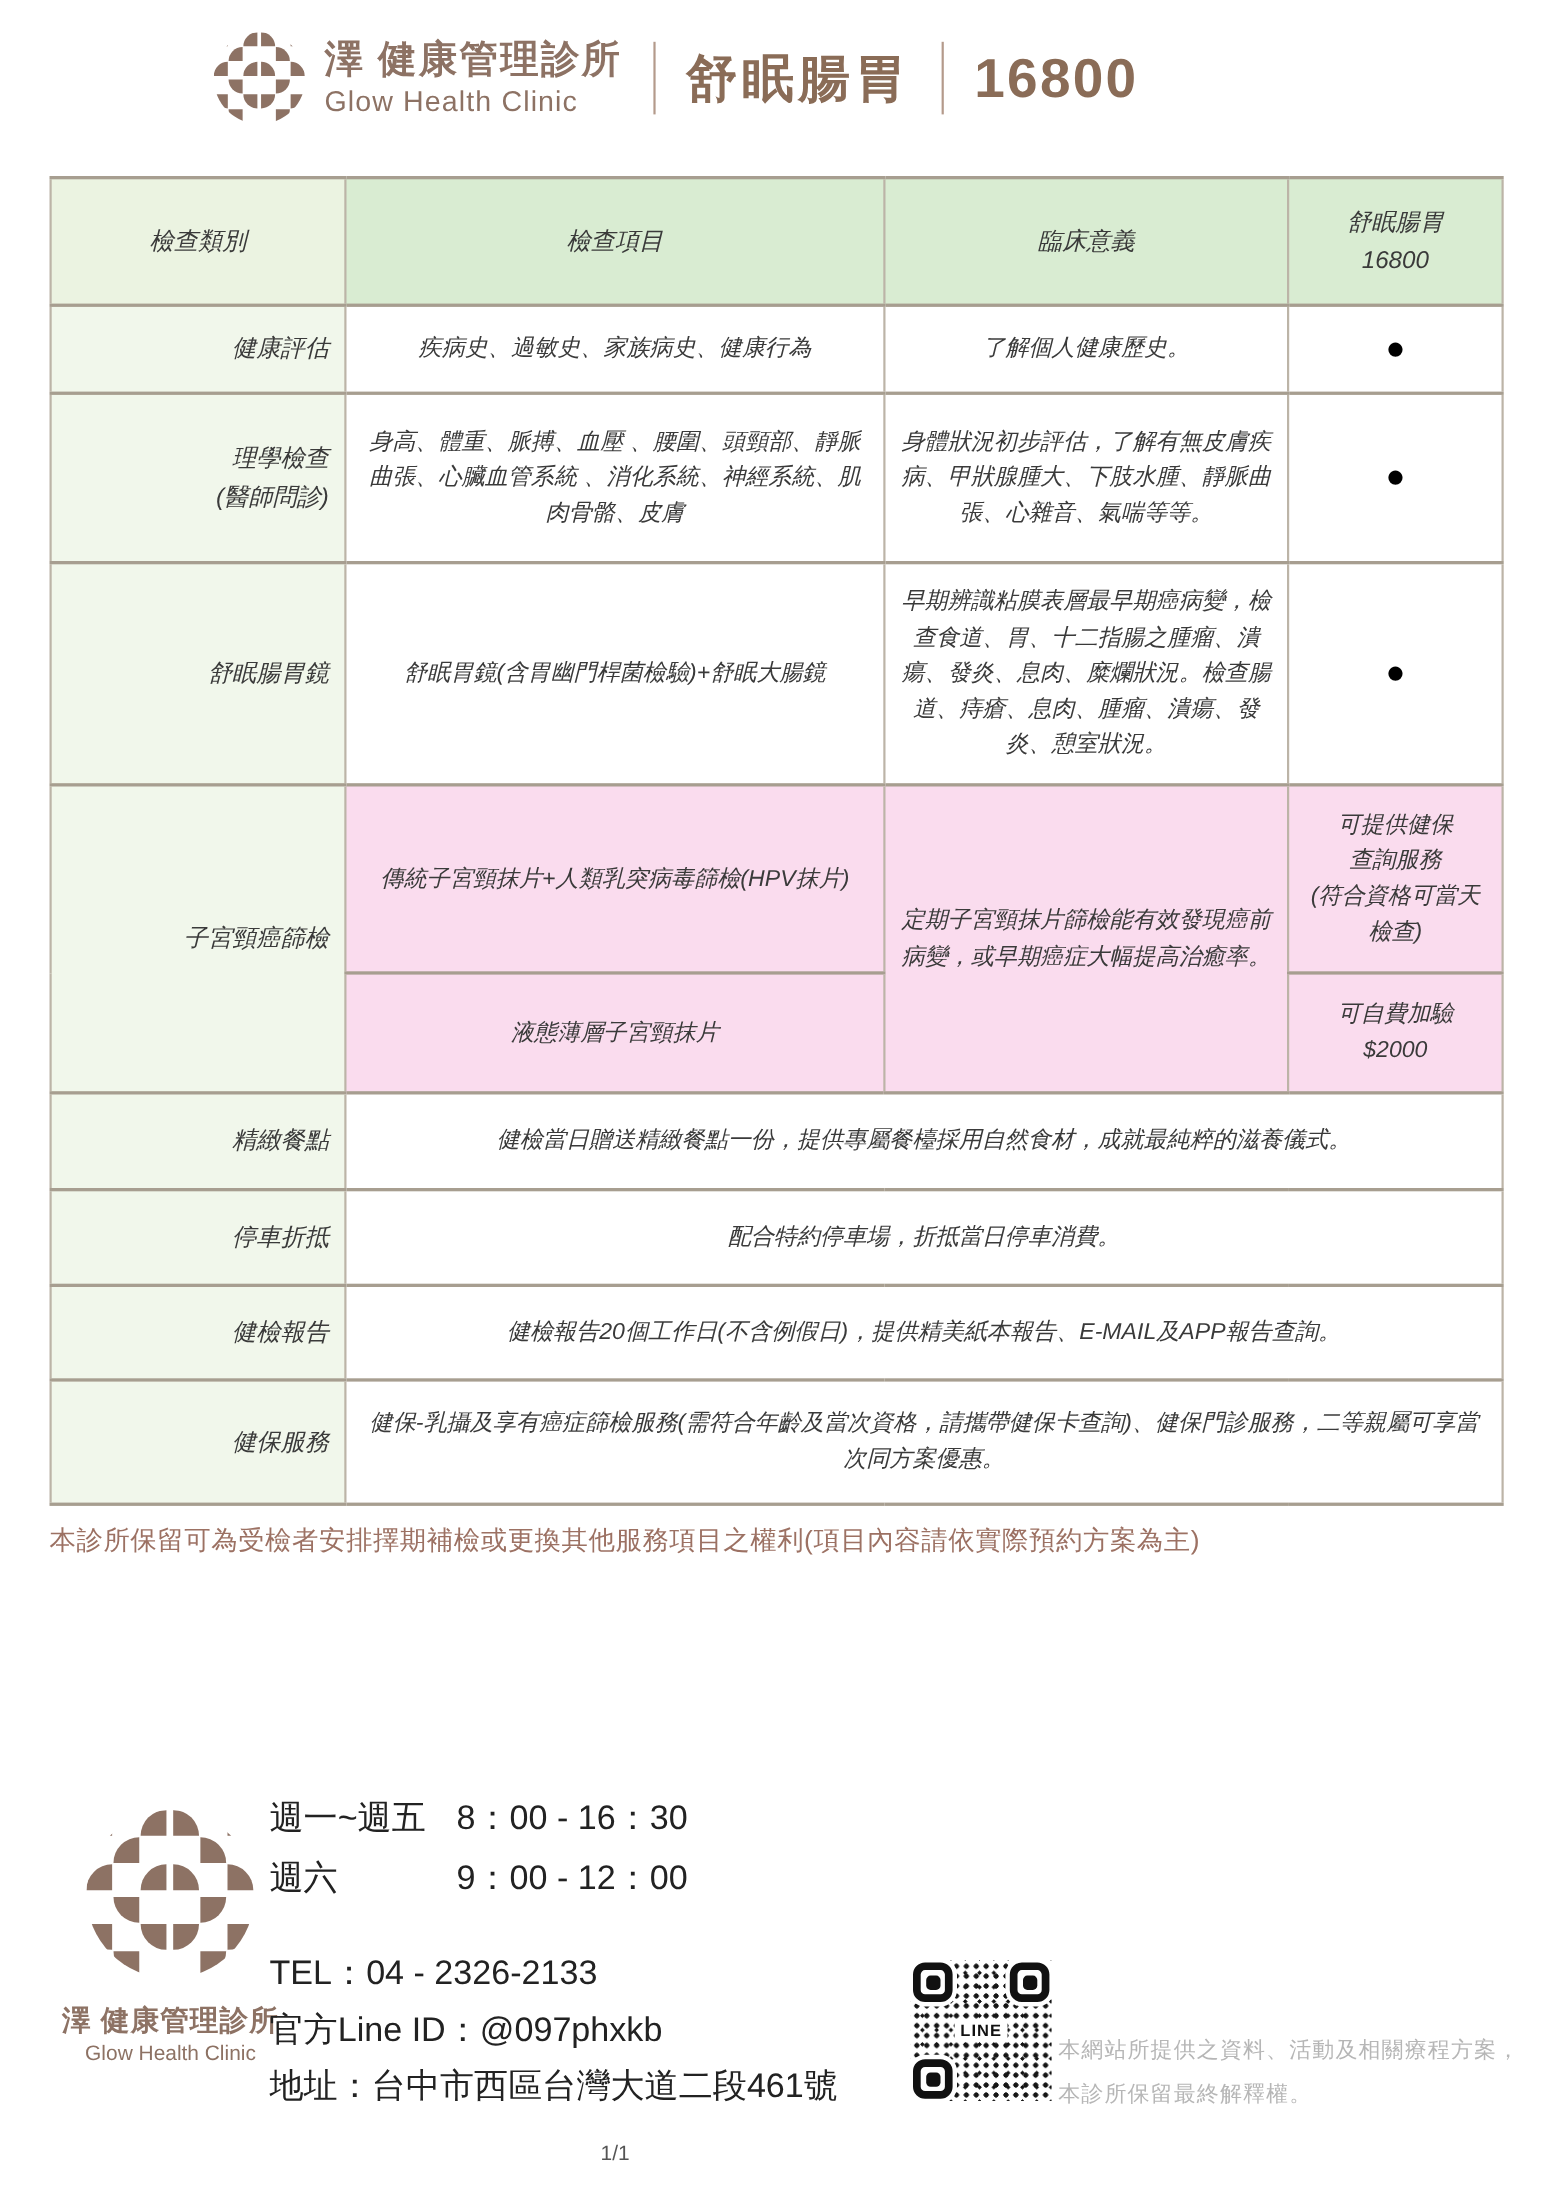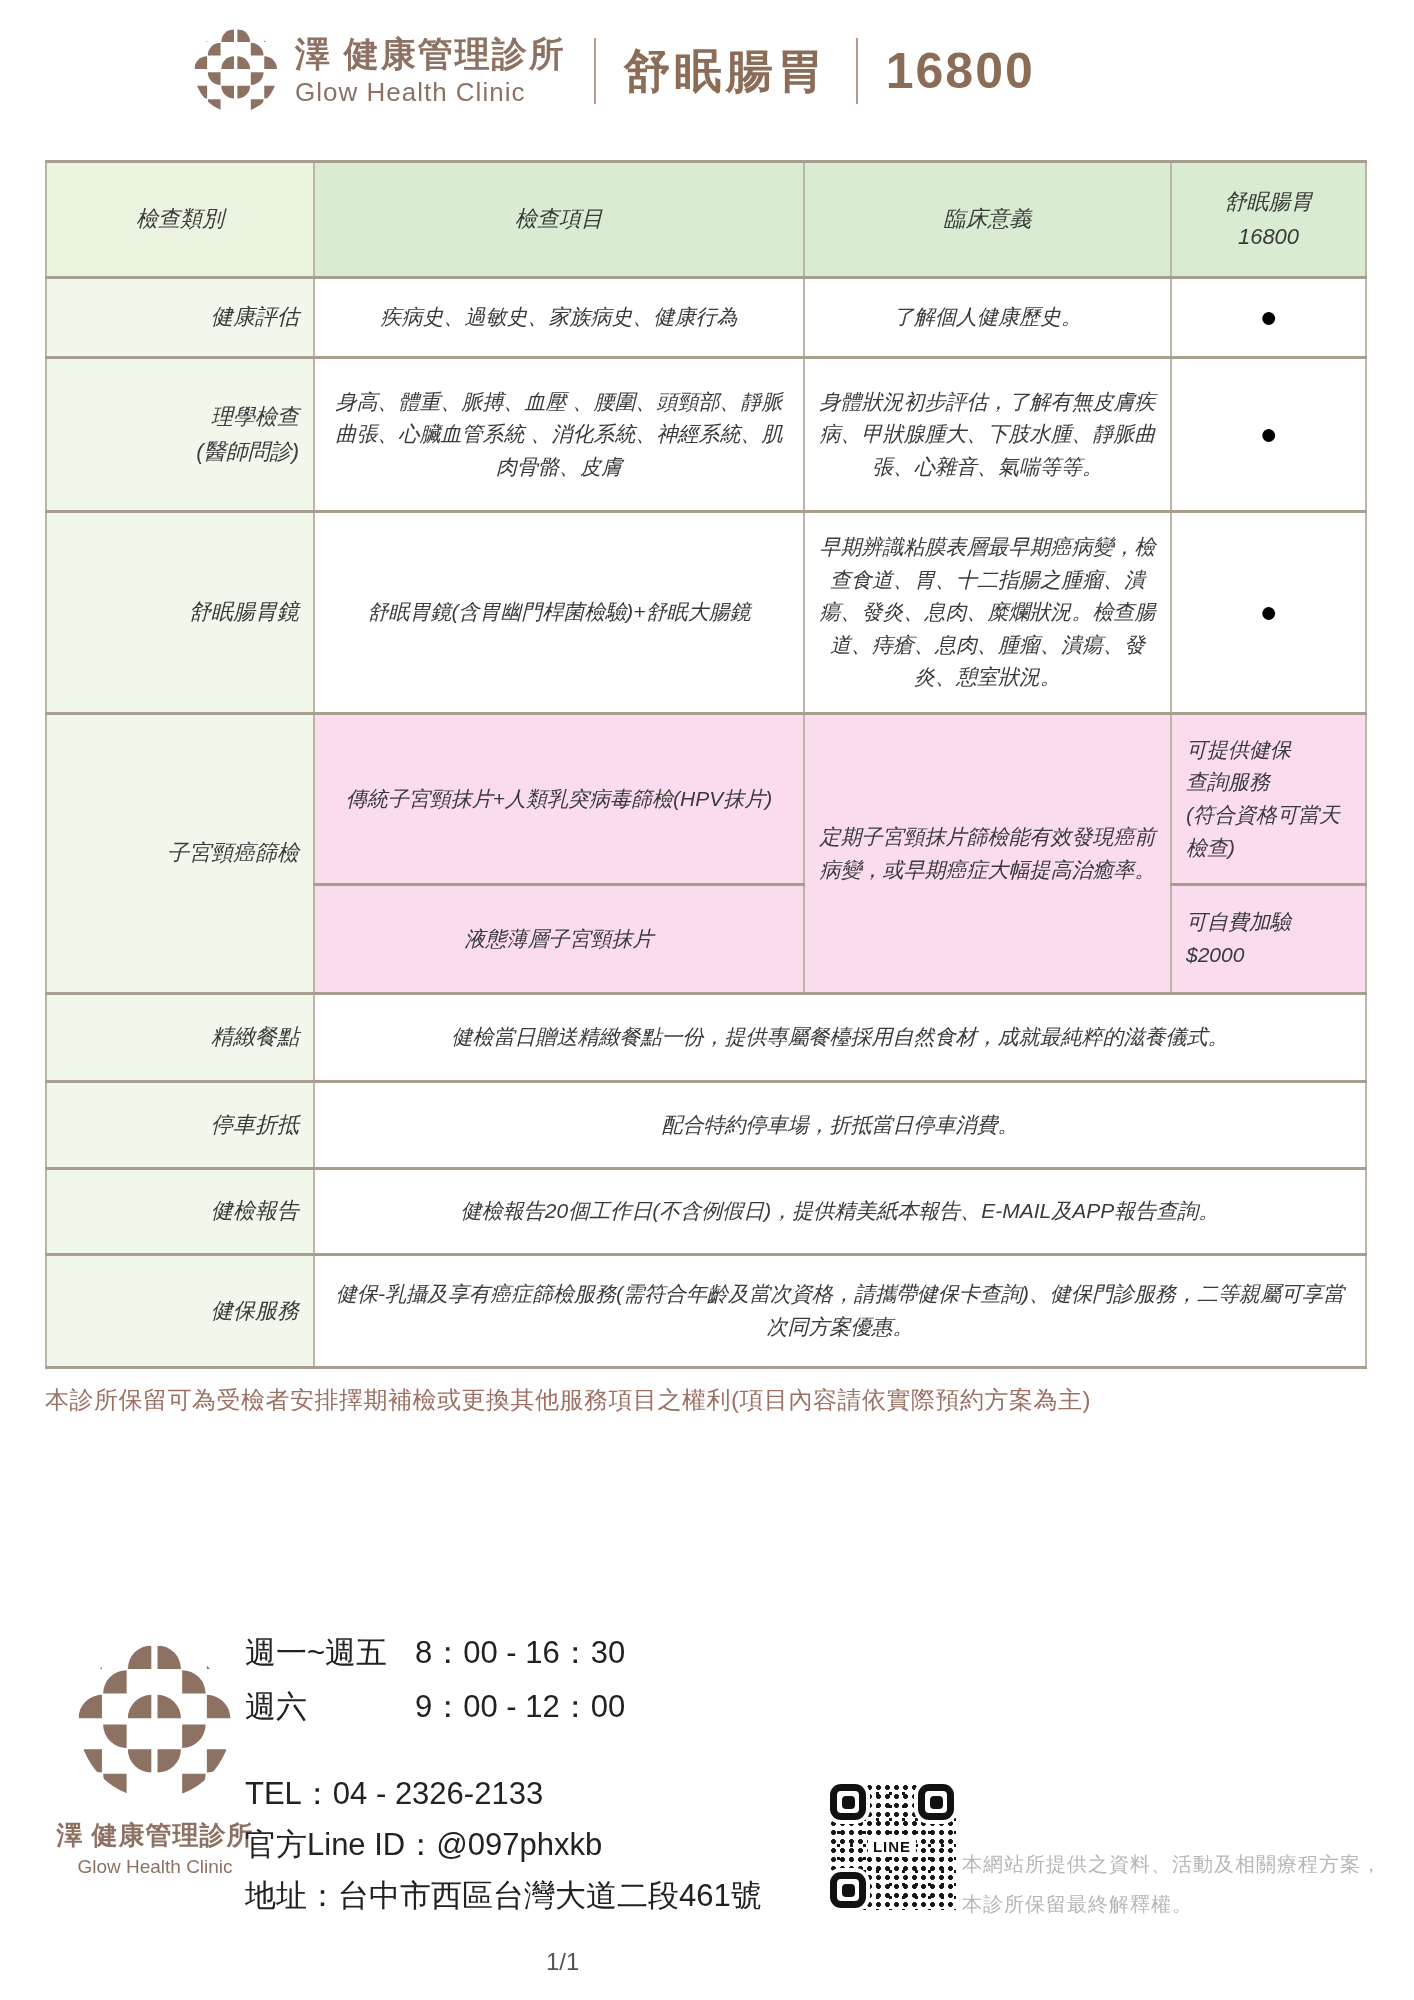--- a/index.html
+++ b/index.html
@@ -29,21 +29,21 @@
   .plan-table td,.plan-table th{
     border-left:2px solid #bcb4a7;border-right:2px solid #bcb4a7;
     border-top:3px solid #a79e90;border-bottom:3px solid #a79e90;
     vertical-align:middle;font-weight:400;
     padding:8px 14px;box-sizing:border-box;
   }
   .plan-table th{background:#d9ecd2;text-align:center;font-size:22px;}
   .plan-table th.cat-h{background:#ebf3e1;}
   td.cat{background:#f1f7eb;text-align:right;font-size:22px;}
   td.item,td.sig{text-align:center;}
-  td.plancell{}
+  td.plancell{text-align:center;}
   td.dotcell{text-align:center;font-size:30px;color:#000;}
   td.pink{background:#fadcee;}
 
   
   .footnote{position:absolute;left:45px;top:1384px;font-size:24px;color:#9c7163;letter-spacing:0.5px;}
 
   
   .footer-logo{position:absolute;left:55px;top:1638px;width:200px;text-align:center;color:#8d7264;}
   .footer-logo .logo-emblem2{width:158px;height:168px;}
   .footer-clinic-zh{font-size:26px;font-weight:600;margin-top:8px;letter-spacing:1px;}
@@ -66,21 +66,21 @@
   .finder .inner{width:13px;height:13px;background:#111;border-radius:4px;}
   .finder.tl{left:2px;top:2px;}
   .finder.tr{right:2px;top:2px;}
   .finder.bl{left:2px;bottom:2px;}
   .qr-label{position:absolute;left:50%;top:50%;transform:translate(-50%,-50%);
             background:#fff;padding:1px 5px;font-weight:bold;font-size:15px;color:#111;letter-spacing:1px;}
 
   .disclaimer{position:absolute;left:962px;top:1844px;width:420px;font-size:20px;
               line-height:40px;color:#b6b6b6;letter-spacing:1px;}
 
-  .page-number{position:absolute;left:546px;top:1948px;font-size:24px;color:#555;}
+  .page-number{position:absolute;left:546px;top:1948px;font-size:19px;color:#555;}
 </style>
 </head>
 <body>
 
 <svg width="0" height="0" style="position:absolute" aria-hidden="true">
   <defs>
     <symbol id="glow-logo" viewBox="0 0 128 128">
       <clipPath id="lc">
           <circle cx="64" cy="64" r="62"></circle>
         </clipPath>

